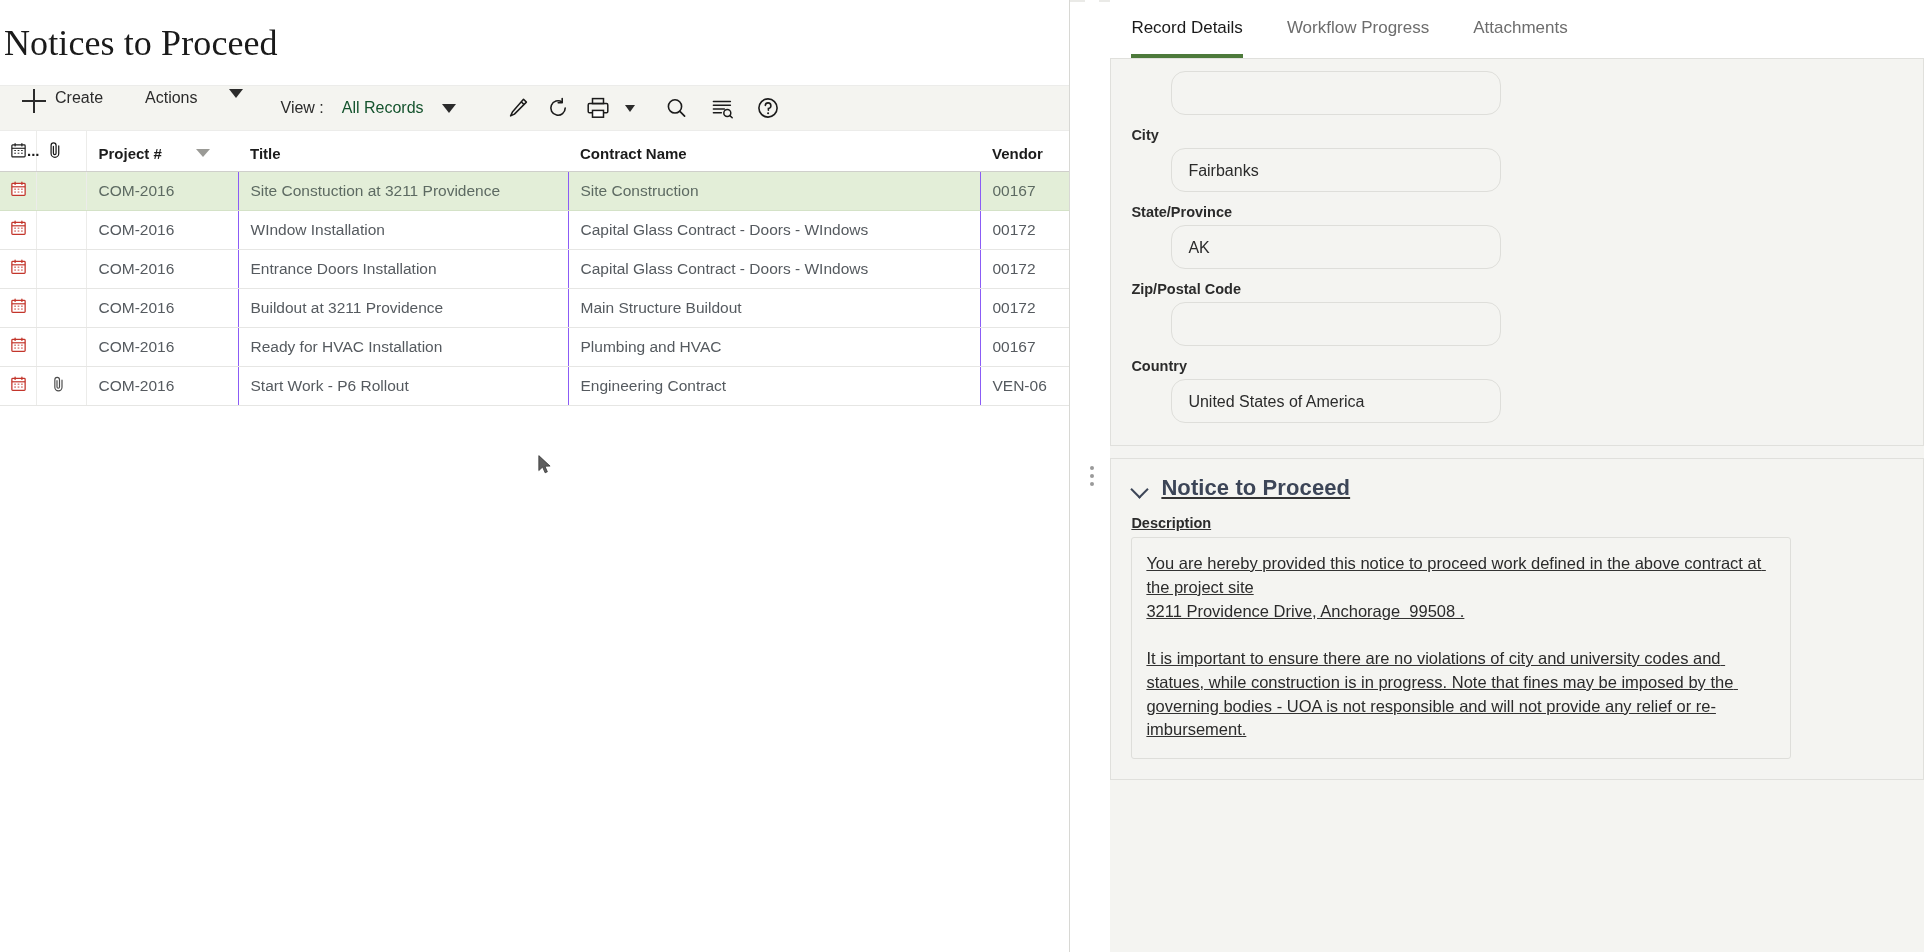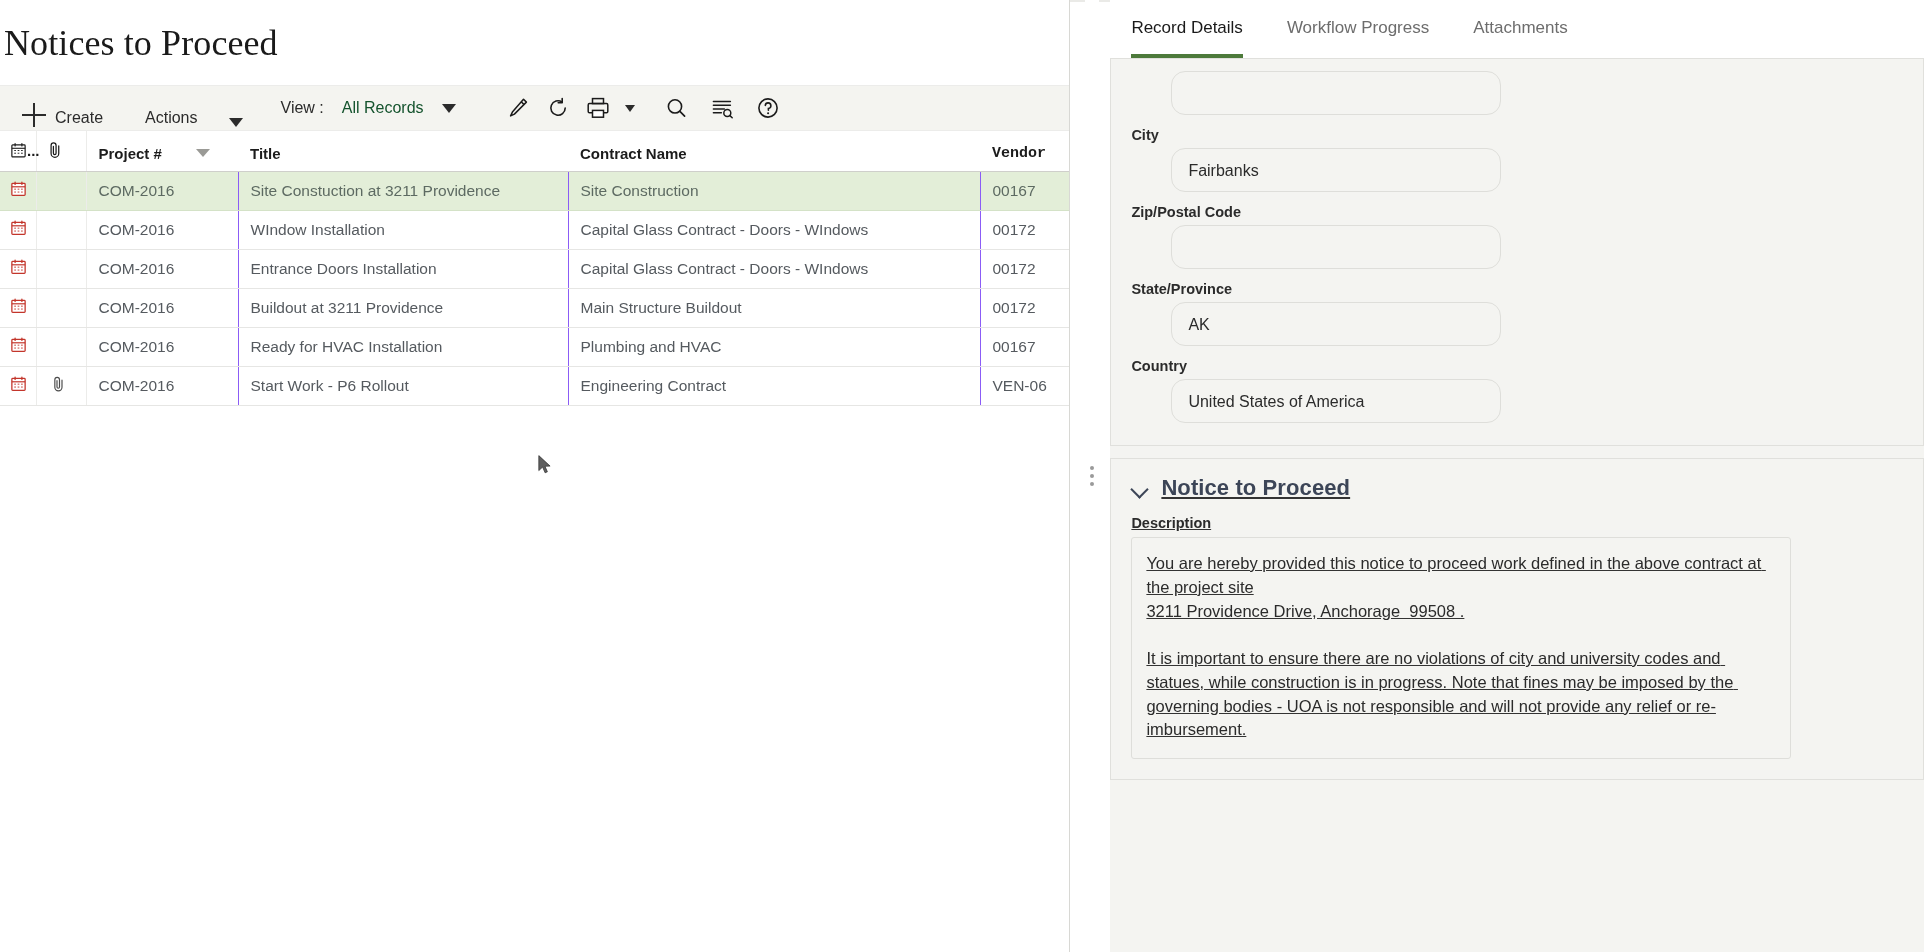--- a/index.html
+++ b/index.html
@@ -36,21 +36,21 @@
     margin-top: 20px;
     height: 46px;
     background: #f4f4f0;
     display: flex;
     align-items: center;
     padding: 0 10px 0 12px;
     border-top: 1px solid #ececea;
     border-bottom: 1px solid #ececea;
   }
   .tb-btn {
-    display: flex; align-items: flex-end; gap: 9px;
+    display: flex; align-items: flex-start; gap: 9px;
     height: 38px; padding: 0 10px;
     font-size: 16px; color: #2b2b2b;
     cursor: pointer; white-space: nowrap;
   }
   .plus-icon {
     width: 24px; height: 24px; position: relative; display: inline-block;
   }
   .plus-icon::before, .plus-icon::after {
     content: ""; position: absolute; background: #2b2b2b;
   }
@@ -110,21 +110,21 @@
     white-space: nowrap;
     overflow: hidden;
     text-overflow: clip;
     height: 39px;
   }
   table.grid th.c-cal   { width: 36px; padding-left: 10px; padding-right: 0; }
   table.grid th.c-clip  { width: 50px; padding-left: 10px; }
   table.grid th.c-proj  { width: 152px; }
   table.grid th.c-title { width: 330px; }
   table.grid th.c-contract { width: 412px; }
-  table.grid th.c-vendor{ width: 93px; font-family: Liberation Mono, monospace; }
+  table.grid th.c-vendor{ width: 93px; }
   table.grid td.c-cal   { width: 36px; padding-left: 10px; padding-right:0; border-right: 1px solid #ececea; }
   table.grid td.c-clip  { width: 50px; padding-left: 14px; border-right: 1px solid #ececea;}
   table.grid tr.row-selected td { background: #e3eed8; color: #5d6a62; border-bottom-color:#d4e2c7;}
   table.grid th.c-cal, table.grid th.c-clip { border-right: 1px solid #ececea; }
 
   .th-sort { display: inline-block; margin-left: 30px; vertical-align: 2px;}
   .sort-caret {
     width: 0; height: 0;
     border-left: 7px solid transparent;
     border-right: 7px solid transparent;
@@ -536,27 +536,27 @@
         <div class="field">
           <div class="field-input empty" style="margin-top:-2px;"></div>
         </div>
 
         <div class="field">
           <span class="field-label">City</span>
           <div class="field-input">Fairbanks</div>
         </div>
 
         <div class="field">
+          <span class="field-label">State/Province</span>
+          <div class="field-input">AK</div>
+        </div>
+
+        <div class="field">
           <span class="field-label">Zip/Postal Code</span>
           <div class="field-input empty"></div>
-        </div>
-
-        <div class="field">
-          <span class="field-label">State/Province</span>
-          <div class="field-input">AK</div>
         </div>
 
         <div class="field" style="margin-bottom:0;">
           <span class="field-label">Country</span>
           <div class="field-input">United States of America</div>
         </div>
       </div>
 
       <div class="section-card">
         <div class="section-head">

